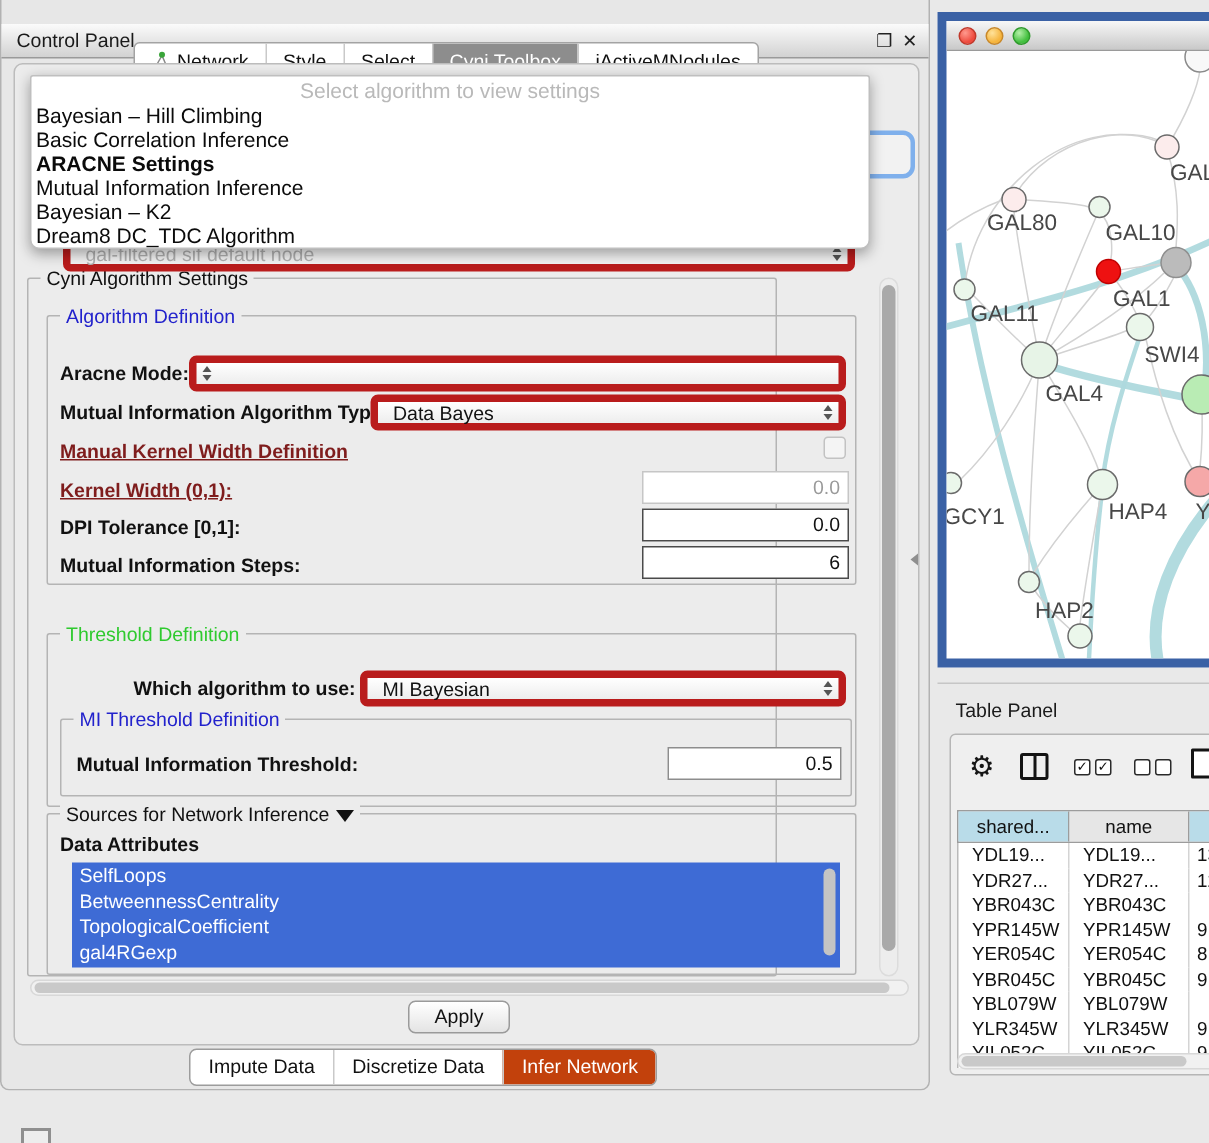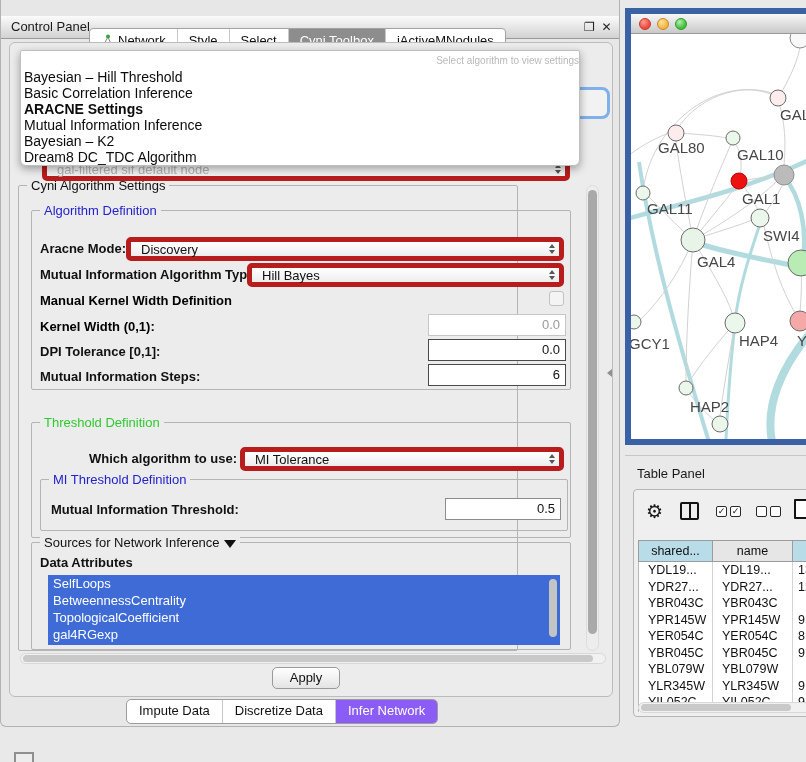--- a/index.html
+++ b/index.html
@@ -38,31 +38,31 @@
   .arr-up{width:0;height:0;border-left:3.5px solid transparent;border-right:3.5px solid transparent;border-bottom:4.5px solid #555;}
   .arr-dn{width:0;height:0;border-left:3.5px solid transparent;border-right:3.5px solid transparent;border-top:4.5px solid #555;}
   #bg-combo{left:32px;top:114px;width:528px;height:24px;z-index:1;background:#f3f3f3;}
   #bg-combo .cval{color:#b0b0b0;}
   #blue-combo{left:560px;top:44px;width:40px;height:32px;z-index:1;border:3px solid #7fb0ec;border-radius:8px;
     background:#f2f2f2;box-sizing:border-box;}
 
   
   #algo-popup{left:10px;top:7px;width:560px;height:116px;background:#fff;border:1px solid #bfbfbf;
     border-radius:2px 2px 6px 6px;box-shadow:0 3px 9px rgba(0,0,0,.35);z-index:5;box-sizing:border-box;}
-  #popup-placeholder{height:18px;line-height:19px;text-align:right;color:#b9b9b9;font-size:10px;}
+  #popup-placeholder{height:18px;line-height:19px;text-align:center;color:#b9b9b9;font-size:14px;}
   .popup-item{height:16px;line-height:16px;padding-left:3px;font-size:14px;color:#0b0b0b;white-space:nowrap;}
   .popup-item.bold{font-weight:bold;}
 
   
   .fs{position:absolute;border:1px solid #b4b4b4;border-radius:2px;box-sizing:border-box;}
   .fs>.legend{position:absolute;top:-8px;left:8px;background:#ececec;padding:0 4px;font-size:13px;line-height:15px;white-space:nowrap;}
   .leg-blue{color:#2222cc;}
   .leg-green{color:#2fca2f;}
   .lbl{position:absolute;font-weight:bold;font-size:13px;white-space:nowrap;}
-  .lbl.dis{color:#000000;}
+  .lbl.dis{color:#7f1d1d;text-decoration:underline;}
   .field{position:absolute;background:#fff;border:1px solid #b9b9b9;box-sizing:border-box;
     font-size:13px;text-align:right;padding:0 5px;line-height:20px;}
   .field.dark{border:1px solid #4a4a4a;}
   .field.dis{color:#9a9a9a;border-color:#c6c6c6;}
 
   #settings-fs{left:8px;top:142px;width:500px;height:466px;}
   #algdef-fs{left:12px;top:24px;width:540px;height:180px;}
   #thresh-fs{left:12px;top:236px;width:540px;height:116px;}
   #mith-fs{left:8px;top:56px;width:528px;height:52px;}
   #sources-fs{left:12px;top:356px;width:540px;height:108px;}
@@ -85,21 +85,21 @@
   #card-hsb{left:10px;top:610px;width:586px;height:11px;}
   #card-hsb .thumb{width:570px;}
 
   #apply-btn{left:262px;top:624px;width:68px;height:22px;border:1px solid #9a9a9a;border-radius:5px;
     background:linear-gradient(#ffffff,#e4e4e4);text-align:center;line-height:20px;font-size:13px;box-sizing:border-box;}
 
   #footer-tabs{left:125px;top:699px;height:23px;display:inline-flex;background:#fff;
     border:1px solid #9c9c9c;border-radius:5px;overflow:hidden;}
   .ftab{padding:0 12px;line-height:21px;font-size:13px;color:#111;border-left:1px solid #c9c9c9;white-space:nowrap;}
   .ftab:first-child{border-left:none;}
-  .ftab.sel{background:#8b5cf6;color:#fff;}
+  .ftab.sel{background:#c2410c;color:#fff;}
 
   #divider-arrow{left:607px;top:369px;width:0;height:0;border-top:4px solid transparent;
     border-bottom:4px solid transparent;border-right:5px solid #8f8f8f;}
   #mini-square{left:14px;top:752px;width:20px;height:14px;border:2px solid #8f8f8f;background:#ededed;box-sizing:border-box;}
 
   
   #network-window{left:625px;top:8px;width:190px;height:437px;border:6px solid #3a61a5;
     box-sizing:border-box;background:#fff;overflow:hidden;}
   #nw-titlebar{left:0;top:0;width:100%;height:20px;background:linear-gradient(#f7f7f7,#c9c9c9);
     border-bottom:1px solid #9a9a9a;display:flex;align-items:center;gap:6px;padding-left:8px;box-sizing:border-box;}
@@ -177,47 +177,46 @@
       <span class="stepper">
           <span class="arr-up"></span>
           <span class="arr-dn"></span>
         </span>
     </div>
     <div class="abs" id="blue-combo"></div>
 
     <div class="abs" id="algo-popup">
       <div id="popup-placeholder">Select algorithm to view settings</div>
       <div id="popup-items">
-          <div class="popup-item">Bayesian – Hill Threshold</div>
+          <div class="popup-item">Bayesian – Hill Climbing</div>
           <div class="popup-item">Basic Correlation Inference</div>
           <div class="popup-item bold">ARACNE Settings</div>
           <div class="popup-item">Mutual Information Inference</div>
           <div class="popup-item">Bayesian – K2</div>
           <div class="popup-item">Dream8 DC_TDC Algorithm</div>
         </div>
     </div>
 
     <div class="fs" id="settings-fs">
       <div class="legend">Cyni Algorithm Settings</div>
 
       <div class="fs" id="algdef-fs">
         <div class="legend leg-blue">Algorithm Definition</div>
 
         <div class="lbl" style="left:8px;top:30px;">Aracne Mode:</div>
         <div class="combo abs" style="left:94px;top:26px;width:438px;height:24px;">
-          <span class="cval">Discovery</span>
           <span class="stepper">
               <span class="arr-up"></span>
               <span class="arr-dn"></span>
             </span>
         </div>
 
         <div class="lbl" style="left:8px;top:56px;">Mutual Information Algorithm Type:</div>
         <div class="combo abs" style="left:215px;top:52px;width:317px;height:24px;">
-          <span class="cval">Hill Bayes</span>
+          <span class="cval">Data Bayes</span>
           <span class="stepper">
               <span class="arr-up"></span>
               <span class="arr-dn"></span>
             </span>
         </div>
 
         <div class="lbl dis" style="left:8px;top:82px;">Manual Kernel Width Definition</div>
         <div class="checkbox" style="right:6px;top:80px;"></div>
 
         <div class="lbl dis" style="left:8px;top:108px;">Kernel Width (0,1):</div>
@@ -229,21 +228,21 @@
         <div class="lbl" style="left:8px;top:158px;">Mutual Information Steps:</div>
         <div class="field dark" style="right:4px;top:153px;width:138px;height:22px;">6</div>
       </div>
 
 
       <div class="fs" id="thresh-fs">
         <div class="legend leg-green">Threshold Definition</div>
 
         <div class="lbl" style="left:57px;top:28px;">Which algorithm to use:</div>
         <div class="combo abs" style="left:208px;top:24px;width:324px;height:24px;">
-          <span class="cval">MI Tolerance</span>
+          <span class="cval">MI Bayesian</span>
           <span class="stepper">
               <span class="arr-up"></span>
               <span class="arr-dn"></span>
             </span>
         </div>
 
         <div class="fs" id="mith-fs">
           <div class="legend leg-blue">MI Threshold Definition</div>
           <div class="lbl" style="left:10px;top:22px;">Mutual Information Threshold:</div>
           <div class="field" style="right:6px;top:18px;width:116px;height:22px;border-color:#8d8d8d;">0.5</div>

